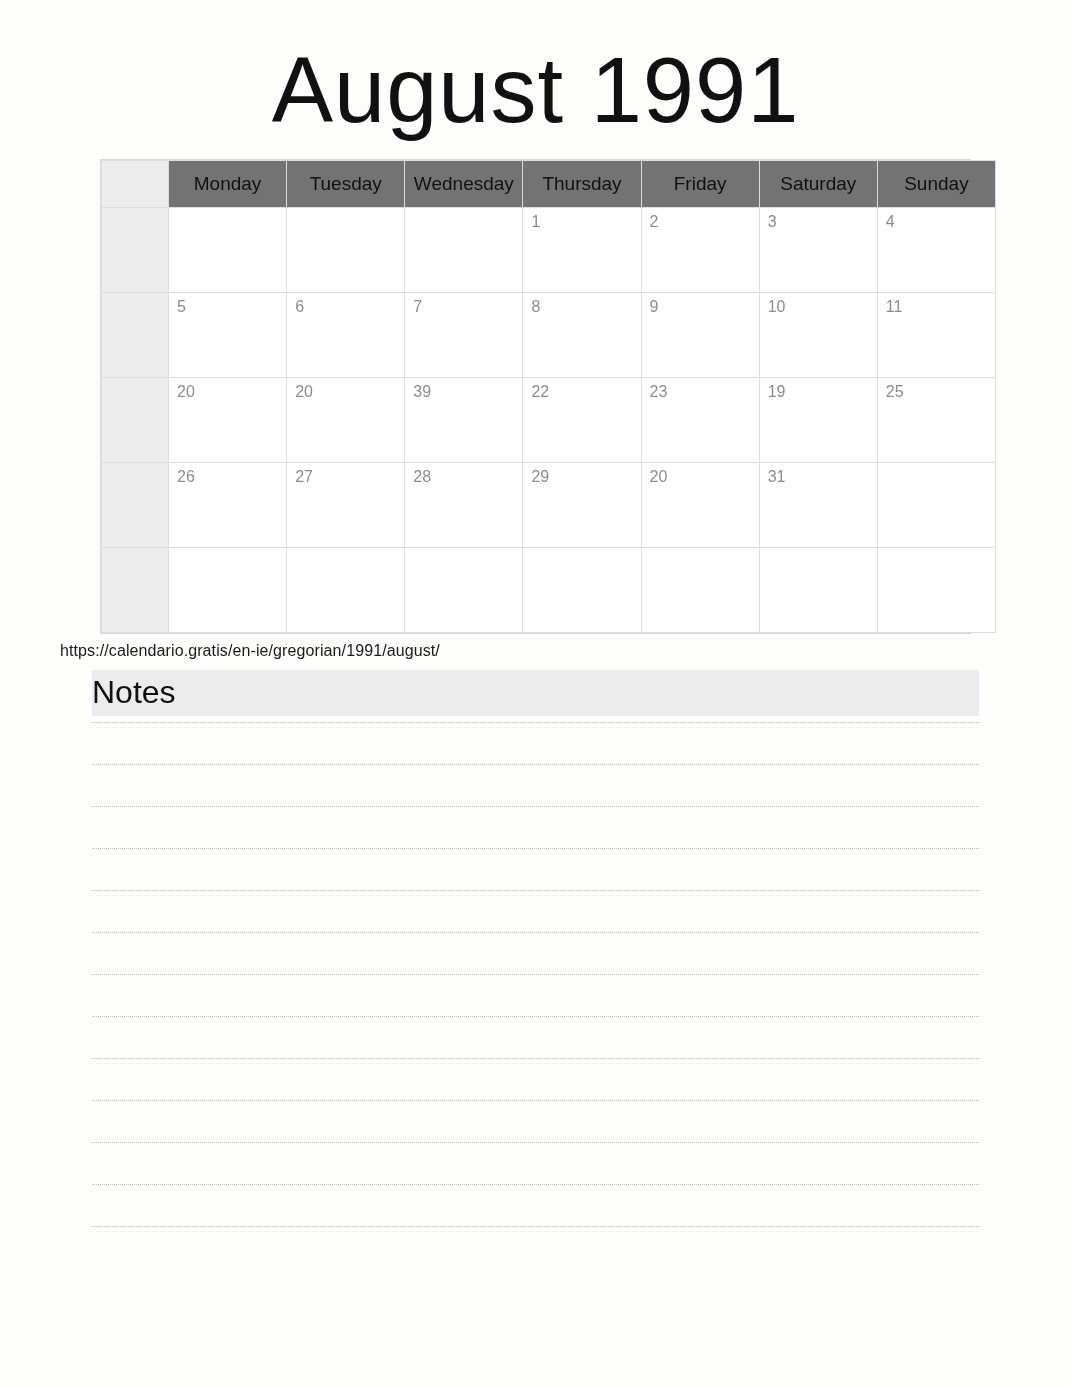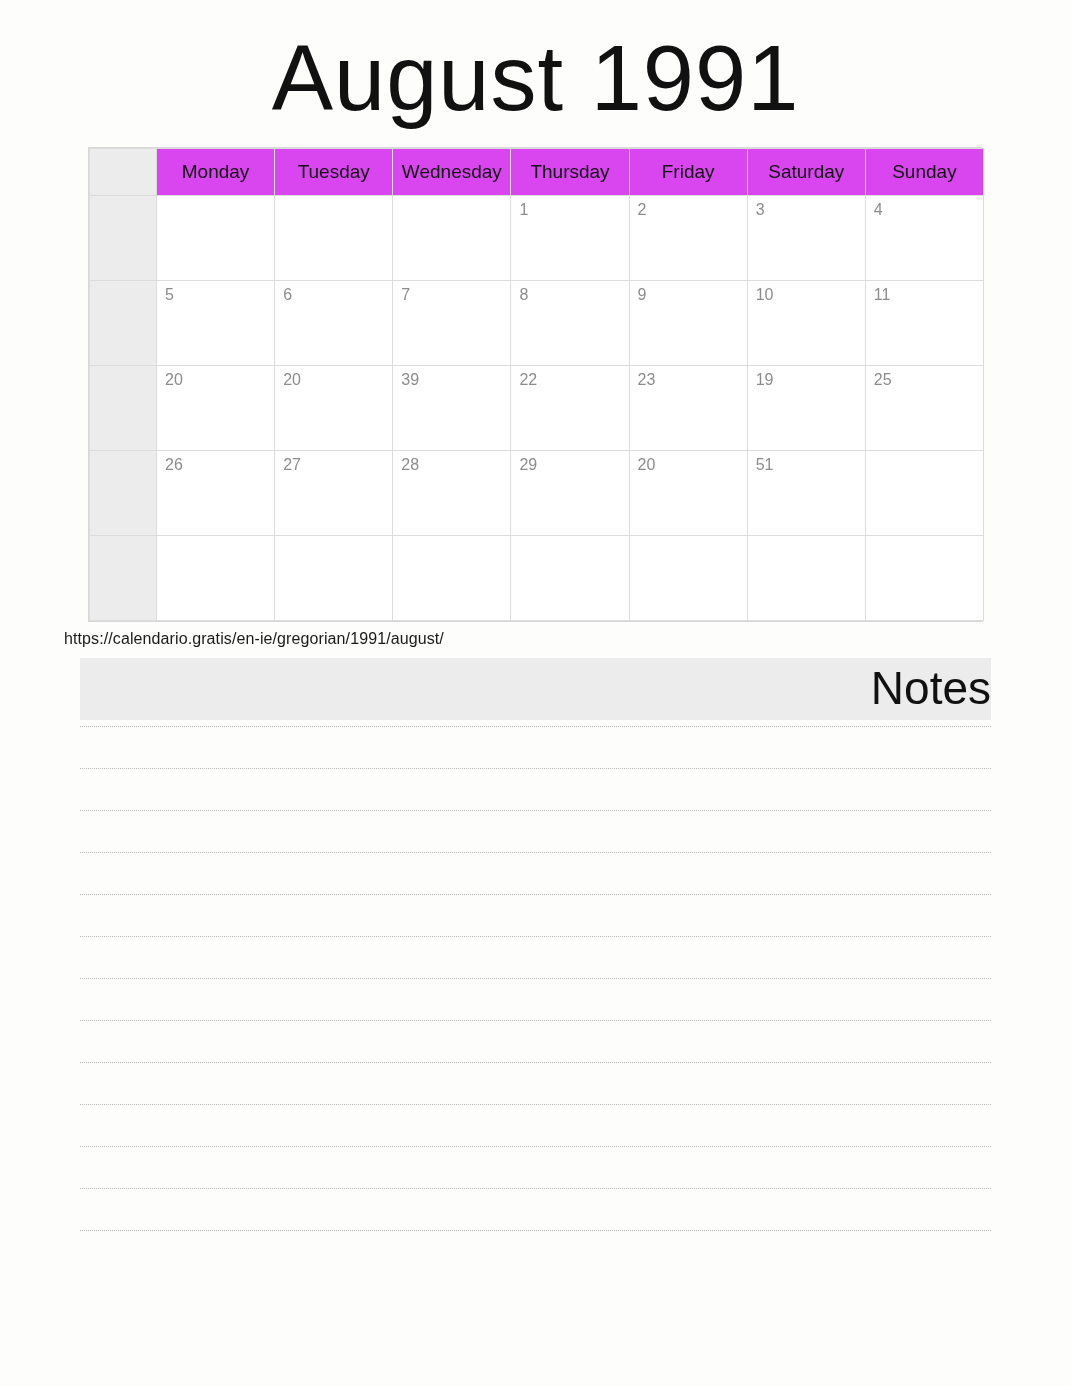--- a/index.html
+++ b/index.html
@@ -12,21 +12,21 @@
     height: 1386px;
     font-family: "Liberation Sans", sans-serif;
     color: #111;
     position: relative;
     overflow: hidden;
   }
   .page {
     width: 1071px;
     height: 1118px;
     box-sizing: border-box;
-    padding: 0;
+    padding: 12px;
     position: relative;
   }
 
   
   .title {
     text-align: center;
     font-size: 92px;
     font-weight: normal;
     letter-spacing: 1px;
     margin: 0;
@@ -51,21 +51,21 @@
     border: 1px solid #dcdcdc;
     padding: 0;
     margin: 0;
   }
   th.weekcol-head, td.weekcol {
     width: 66px;
     background: #ececec;
     border-right: 1px solid #dcdcdc;
   }
   th.dayhead {
-    background: #d946ef;
+    background: #737373;
     font-size: 19px;
     font-weight: normal;
     height: 46px;
     text-align: center;
     vertical-align: middle;
     color: #111;
   }
   td.daycell {
     height: 84px;
     vertical-align: top;
@@ -75,34 +75,34 @@
     display: block;
     font-size: 16px;
     color: #8c8c8c;
     padding: 6px 0 0 8px;
     line-height: 1;
   }
   td.daycell.empty .num { color: transparent; }
 
   
   .source-url {
-    margin: 8px 0 0 64px;
+    margin: 8px 0 0 48px;
     font-size: 16px;
     color: #1a1a1a;
     letter-spacing: 0.1px;
   }
 
   
   .notes-wrap {
     margin: 10px 80px 0 80px;
   }
   .notes-head {
     background: #ececec;
-    text-align: right;
-    font-size: 46px;
+    text-align: left;
+    font-size: 32px;
     line-height: 1.15;
     padding: 4px 0 6px 0;
     color: #111;
   }
   .notes-lines {
     margin-top: 6px;
   }
   .note-line {
     height: 41px;
     border-bottom: 1px dotted #b9b9b9;
@@ -221,21 +221,21 @@
           <td class="daycell">
               <span class="num">28</span>
             </td>
           <td class="daycell">
               <span class="num">29</span>
             </td>
           <td class="daycell">
               <span class="num">20</span>
             </td>
           <td class="daycell">
-              <span class="num">51</span>
+              <span class="num">31</span>
             </td>
           <td class="daycell empty">
               <span class="num"></span>
             </td>
         </tr>
 
         <tr>
           <td class="weekcol"></td>
           <td class="daycell empty">
               <span class="num"></span>

